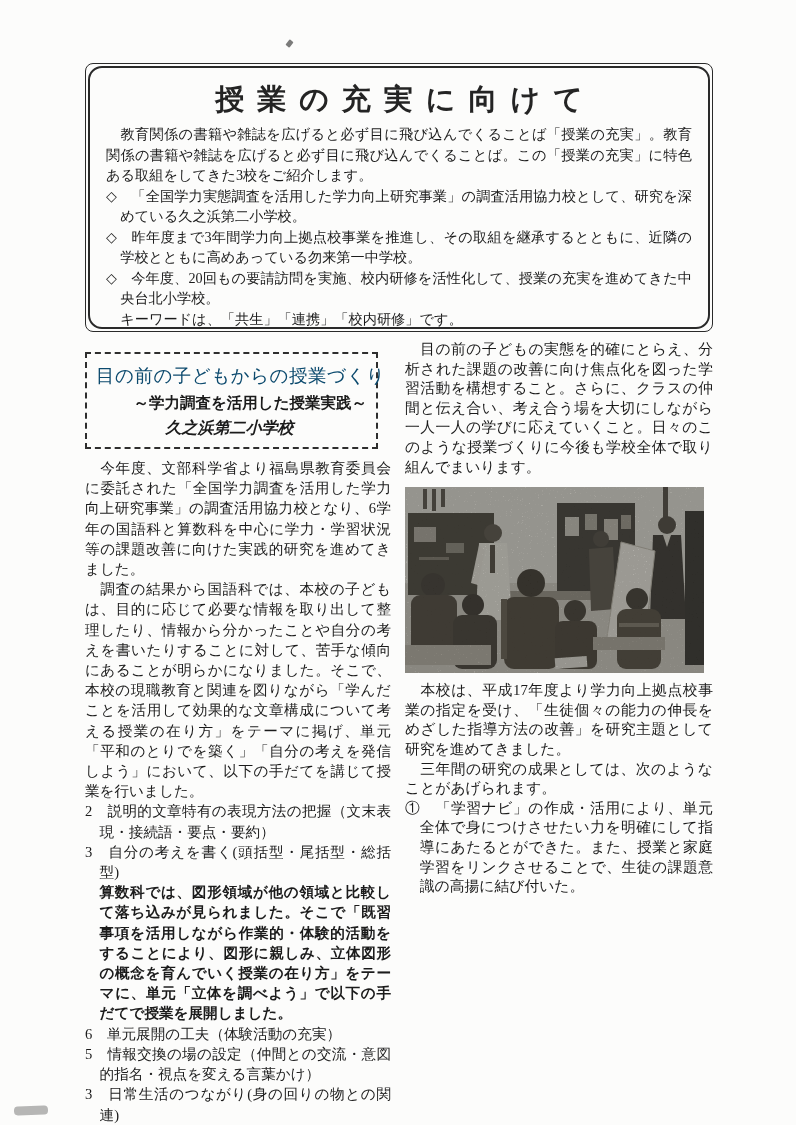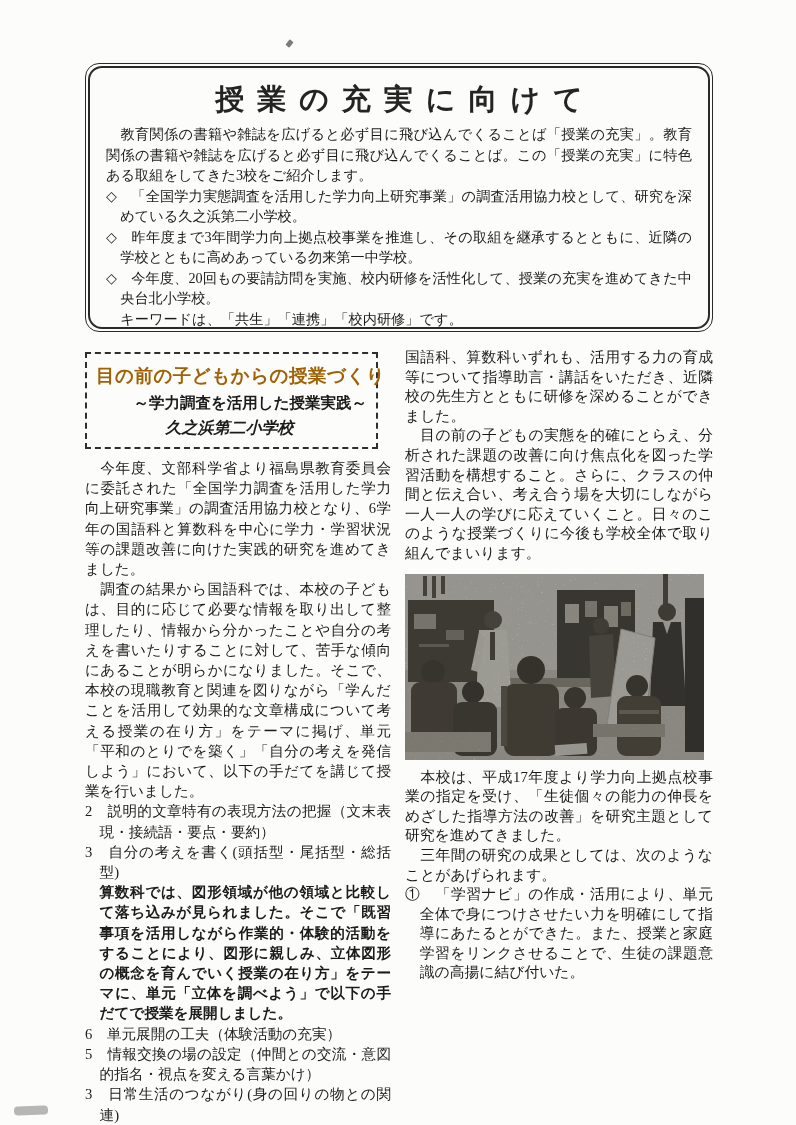--- a/index.html
+++ b/index.html
@@ -10,21 +10,21 @@
   }
   
   .speck{position:absolute;left:287px;top:40px;width:5px;height:7px;background:#5a5a5a;
     border-radius:1px;transform:rotate(38deg);opacity:.8;}
   .smudge{position:absolute;left:14px;top:1106px;width:34px;height:9px;background:#707070;
     border-radius:4px;transform:rotate(-2deg);opacity:.5;}
 
   
   .intro-box{
     position:absolute;left:85px;top:63px;width:628px;height:269px;
-    box-sizing:border-box;border:1px solid #2a2a2a;border-radius:14px;background:#fcfcfb;
+    box-sizing:border-box;border:1px solid #2a2a2a;border-radius:8px;background:#fcfcfb;
   }
   .intro-box::before{
     content:"";position:absolute;inset:2px;border:2px solid #2a2a2a;border-radius:14px;
     pointer-events:none;
   }
   .intro-title{
     margin:17px 0 7px;text-align:center;
     font-family:"Liberation Sans","DejaVu Sans",sans-serif;
     font-weight:600;font-size:29px;line-height:36px;letter-spacing:13px;text-indent:13px;
     color:#242424;
@@ -37,22 +37,22 @@
   
   .col-left{position:absolute;left:85px;top:352px;width:306px;}
   .col-right{position:absolute;left:405px;top:340px;width:308px;}
 
   .head-box{
     box-sizing:border-box;border:2px dashed #2e2e2e;background:#fcfcfb;
   }
   .head-box.first{width:293px;padding:7px 9px 6px;}
   .head-box.second{width:311px;margin-top:5px;padding:6px 9px 5px;}
   .hb-title{
-    font-weight:bold;font-size:18.5px;line-height:30px;letter-spacing:.5px;
-    color:#a16207;white-space:nowrap;
+    font-weight:normal;font-size:18.5px;line-height:30px;letter-spacing:.5px;
+    color:#0c4a6e;white-space:nowrap;
   }
   .head-box.second .hb-title{font-size:19px;letter-spacing:1px;}
   .hb-sub{font-weight:bold;font-size:15.5px;line-height:24px;text-align:right;}
   .hb-school{font-weight:bold;font-size:16px;line-height:26px;text-align:center;padding-right:4px;font-style:italic;}
 
   .body-p{margin:0;font-size:14.6px;line-height:20.2px;text-align:justify;}
   .col-right .body-p{font-size:14.8px;line-height:19.6px;}
   .first-after-box{margin-top:9px;}
   .hang{padding-left:1em;text-indent:-1em;}
   .indent1{padding-left:1em;font-weight:bold;}
@@ -88,21 +88,20 @@
     <p class="body-p">　調査の結果から国語科では、本校の子どもは、目的に応じて必要な情報を取り出して整理したり、情報から分かったことや自分の考えを書いたりすることに対して、苦手な傾向にあることが明らかになりました。そこで、本校の現職教育と関連を図りながら「学んだことを活用して効果的な文章構成について考える授業の在り方」をテーマに掲げ、単元「平和のとりでを築く」「自分の考えを発信しよう」において、以下の手だてを講じて授業を行いました。</p>
     <p class="body-p hang">2　説明的文章特有の表現方法の把握（文末表現・接続語・要点・要約）</p>
     <p class="body-p hang">3　自分の考えを書く(頭括型・尾括型・総括型)</p>
     <p class="body-p indent1">算数科では、図形領域が他の領域と比較して落ち込みが見られました。そこで「既習事項を活用しながら作業的・体験的活動をすることにより、図形に親しみ、立体図形の概念を育んでいく授業の在り方」をテーマに、単元「立体を調べよう」で以下の手だてで授業を展開しました。</p>
     <p class="body-p hang">6　単元展開の工夫（体験活動の充実）</p>
     <p class="body-p hang">5　情報交換の場の設定（仲間との交流・意図的指名・視点を変える言葉かけ）</p>
     <p class="body-p hang">3　日常生活のつながり(身の回りの物との関連)</p>
   </section>
 
   <section class="col-right">
-    <p class="body-p lead">国語科、算数科いずれも、活用する力の育成等について指導助言・講話をいただき、近隣校の先生方とともに研修を深めることができました。</p>
     <p class="body-p">　目の前の子どもの実態を的確にとらえ、分析された課題の改善に向け焦点化を図った学習活動を構想すること。さらに、クラスの仲間と伝え合い、考え合う場を大切にしながら一人一人の学びに応えていくこと。日々のこのような授業づくりに今後も学校全体で取り組んでまいります。</p>
 
     <div class="photo">
       <svg viewBox="0 0 299 186" width="299" height="186" xmlns="http://www.w3.org/2000/svg" aria-hidden="true">
         <defs>
           <filter id="grain" x="0" y="0" width="100%" height="100%">
             <feTurbulence type="fractalNoise" baseFrequency="0.75" numOctaves="2" stitchTiles="stitch"></feTurbulence>
             <feColorMatrix type="matrix" values="0 0 0 0 0.06  0 0 0 0 0.06  0 0 0 0 0.05  0.85 0.85 0.85 0 0"></feColorMatrix>
           </filter>
         </defs>

